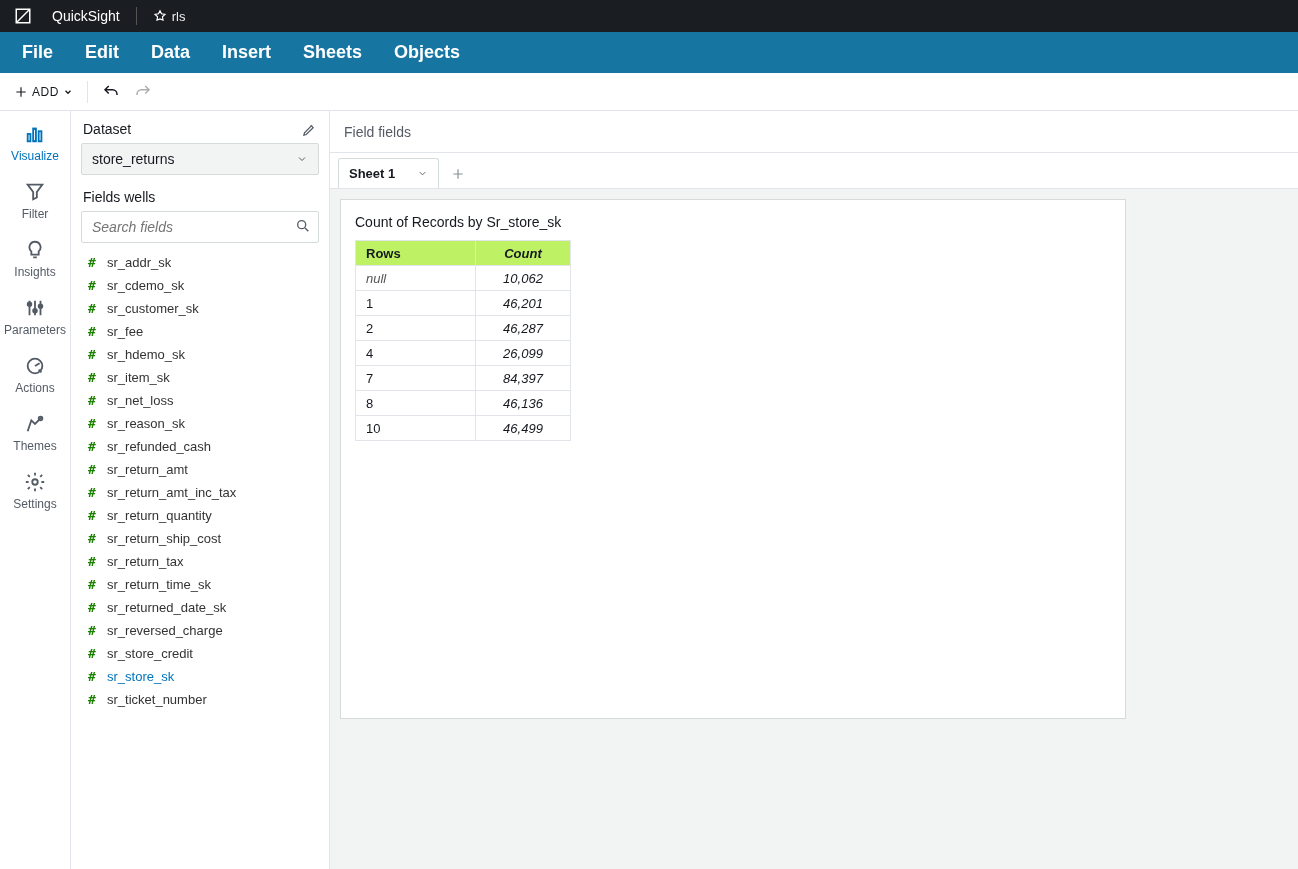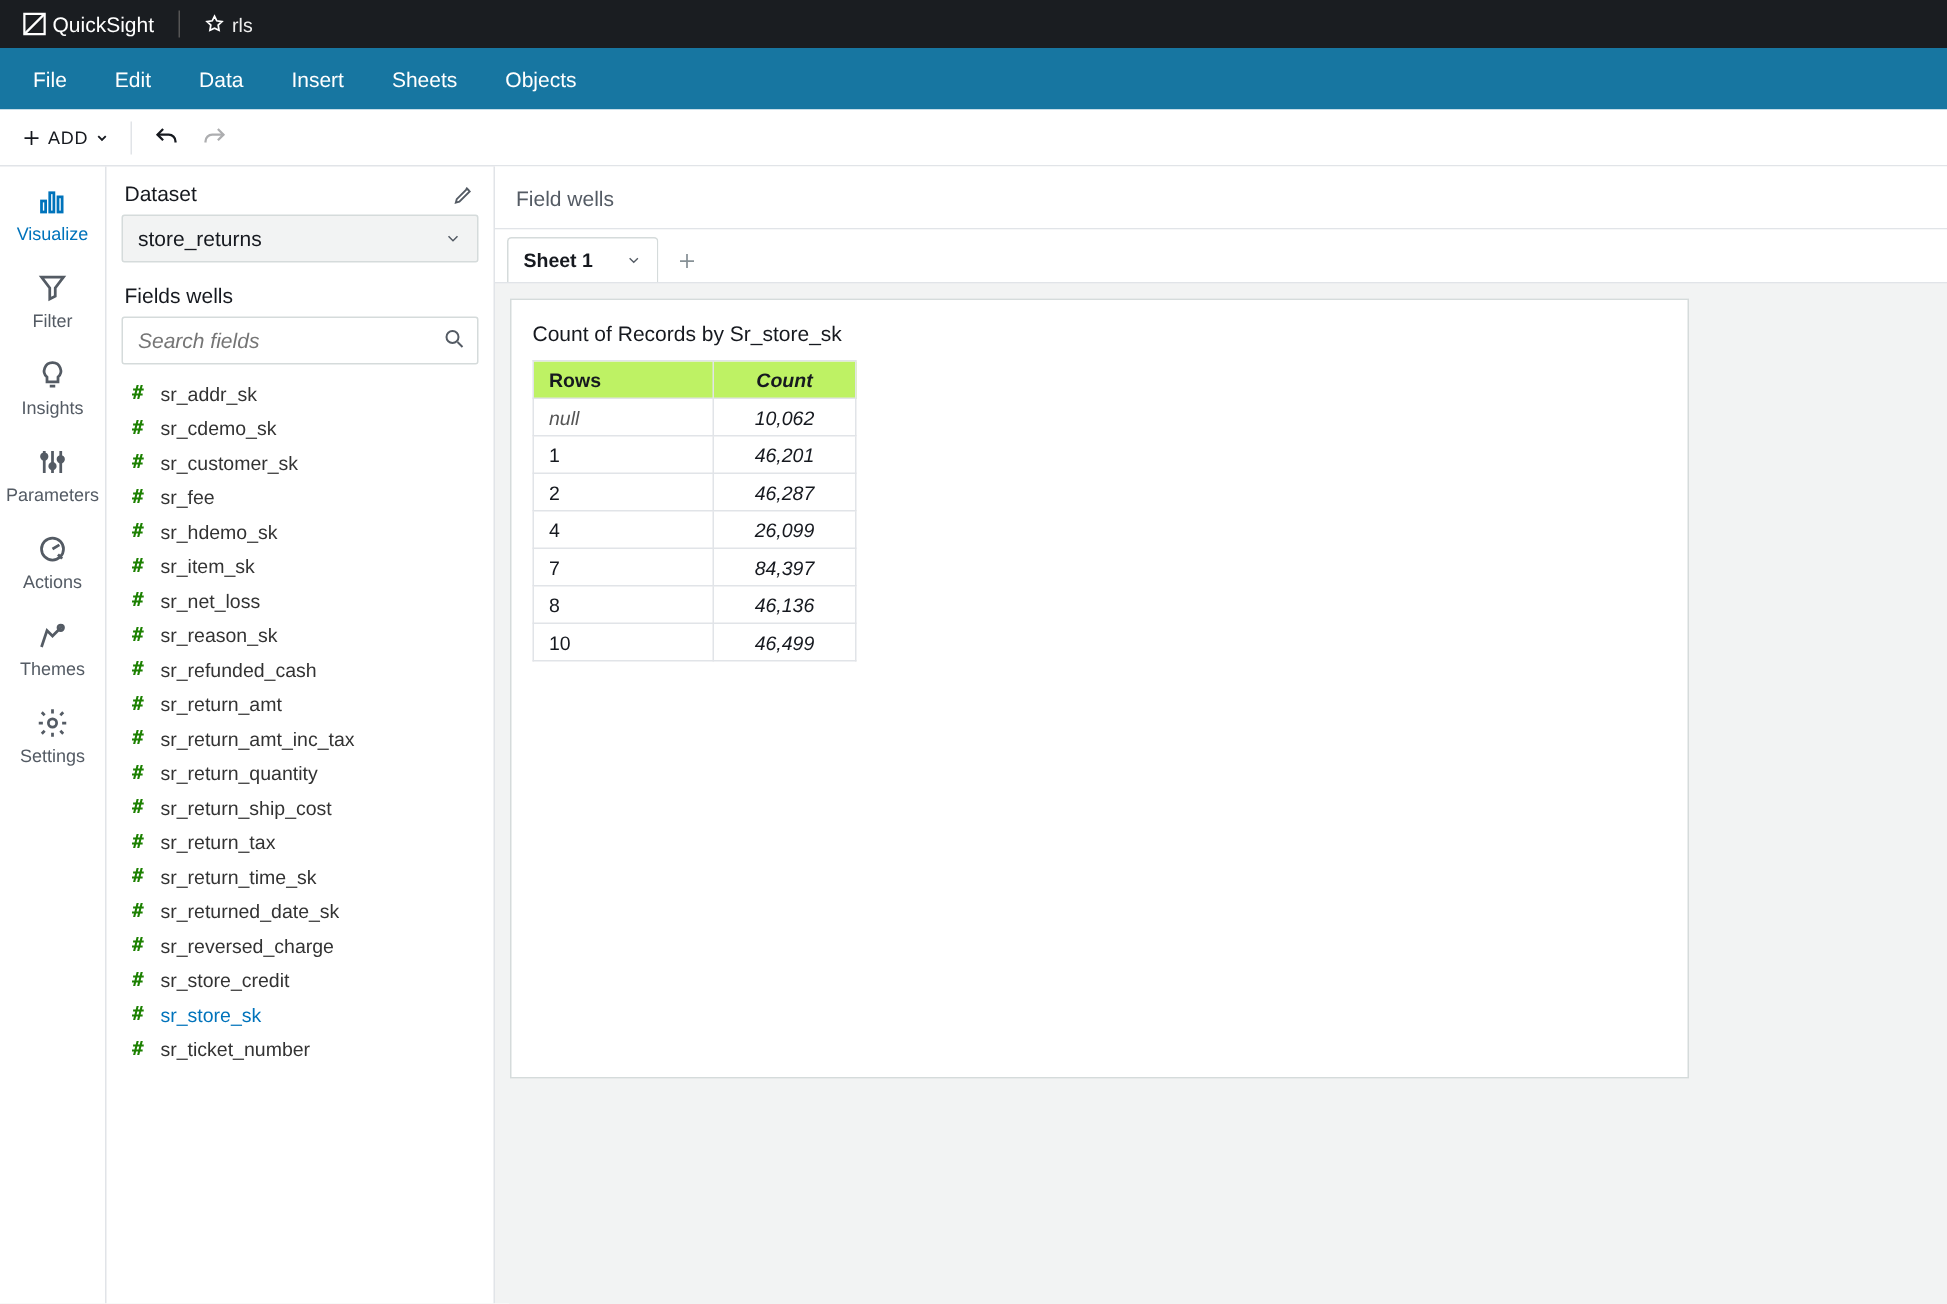--- a/index.html
+++ b/index.html
@@ -1,29 +1,29 @@
 <!DOCTYPE html>
 <html><head>
 <meta charset="utf-8">
 <style>
   * { box-sizing: border-box; margin: 0; padding: 0; }
   html, body { height: 100%; font-family: "Amazon Ember", "Helvetica Neue", Arial, sans-serif; font-size: 13px; color: #16191f; }
   body { display: flex; flex-direction: column; background: #fff; }
 
   
   .topbar { background: #1a1d21; color: #fff; display: flex; align-items: center; height: 32px; padding: 0 14px; gap: 10px; }
-  .topbar .logo { display: flex; align-items: center; gap: 3px; font-weight: 400; font-size: 14px; }
+  .topbar .logo { display: flex; align-items: center; gap: 20px; font-weight: 400; font-size: 14px; }
   .topbar .logo svg { width: 18px; height: 18px; }
   .topbar .divider { width: 1px; height: 18px; background: #555; margin: 0 6px; }
   .topbar .star { display: flex; align-items: center; gap: 5px; font-size: 13px; color: #eee; }
   .topbar .star svg { width: 14px; height: 14px; }
 
   
   .menubar { background: #1776a1; color: #fff; display: flex; align-items: center; height: 41px; padding: 0 10px; gap: 8px; }
-  .menubar .menu-item { padding: 0 12px; height: 100%; display: flex; align-items: center; cursor: pointer; font-size: 14px; }
+  .menubar .menu-item { padding: 0 12px; height: 100%; display: flex; align-items: center; cursor: pointer; font-size: 18px; font-weight: bold; }
 
   
   .toolbar { background: #fff; height: 38px; display: flex; align-items: center; border-bottom: 1px solid #e1e4e8; padding: 0 14px; gap: 14px; }
   .toolbar .add-btn { display: flex; align-items: center; gap: 4px; font-size: 12px; letter-spacing: 0.5px; cursor: pointer; }
   .toolbar .vdiv { width: 1px; height: 22px; background: #e1e4e8; }
   .toolbar .undo, .toolbar .redo { cursor: pointer; display:flex; align-items:center; }
   .toolbar .redo { opacity: 0.35; }
 
   
   .main { flex: 1; display: flex; min-height: 0; }
@@ -307,21 +307,21 @@
         </div>
         <div class="field-row">
           <span class="hash">#</span>
           <span>sr_ticket_number</span>
         </div>
       </div>
   </div>
 
   <div class="canvas">
     <div class="fieldwells">
-      <span>Field wells</span>
+      <span>Field fields</span>
     </div>
     <div class="sheet-tabs">
       <div class="sheet-tab">
         <span>Sheet 1</span>
         <span>
           <svg width="11" height="11" viewBox="0 0 24 24" stroke="#545b64" stroke-width="2" fill="none">
               <path d="M6 9l6 6 6-6"></path>
             </svg>
         </span>
       </div>

